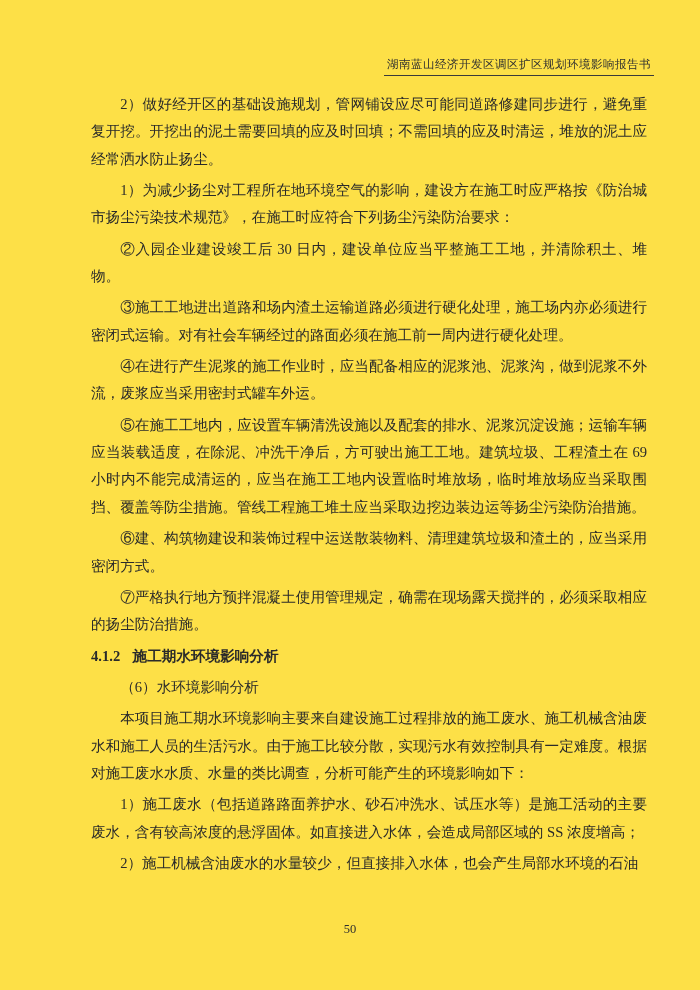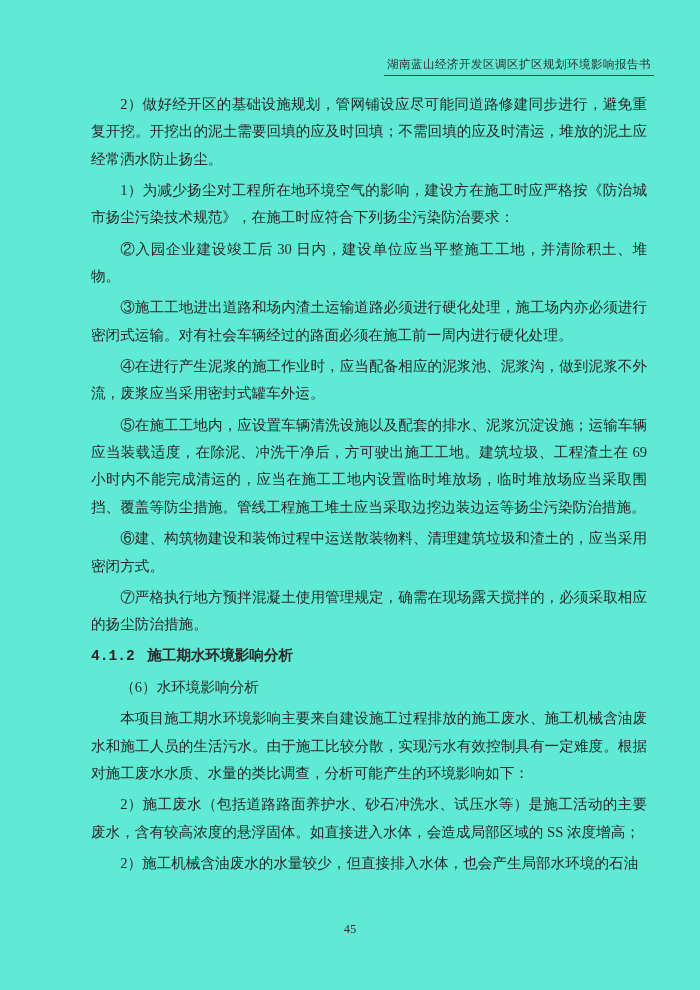--- a/index.html
+++ b/index.html
@@ -4,21 +4,21 @@
 <style>
   html, body {
     margin: 0;
     padding: 0;
     background: #ffffff;
   }
   .page {
     position: relative;
     width: 700px;
     height: 990px;
-    background: #5eead4;
+    background: #fde047;
     font-family: "Liberation Serif", "DejaVu Serif", serif;
     color: #2a2a2a;
     overflow: hidden;
   }
   .page-header {
     position: absolute;
     top: 57px;
     right: 46px;
     font-size: 11.5px;
     letter-spacing: 0.5px;
@@ -39,21 +39,20 @@
     line-height: 27.35px;
     text-align: justify;
     text-justify: inter-ideograph;
     text-indent: 2em;
     word-break: break-all;
   }
   .content p.section-heading {
     font-weight: bold;
     text-indent: 0;
     text-align: left;
-    font-family: Liberation Mono, monospace;
   }
   .section-heading .section-number {
     margin-right: 0.85em;
   }
   .page-footer {
     position: absolute;
     top: 922px;
     left: 0;
     width: 100%;
     text-align: center;
@@ -79,21 +78,21 @@
     <p>⑤在施工工地内，应设置车辆清洗设施以及配套的排水、泥浆沉淀设施；运输车辆应当装载适度，在除泥、冲洗干净后，方可驶出施工工地。建筑垃圾、工程渣土在 69 小时内不能完成清运的，应当在施工工地内设置临时堆放场，临时堆放场应当采取围挡、覆盖等防尘措施。管线工程施工堆土应当采取边挖边装边运等扬尘污染防治措施。</p>
     <p>⑥建、构筑物建设和装饰过程中运送散装物料、清理建筑垃圾和渣土的，应当采用密闭方式。</p>
     <p>⑦严格执行地方预拌混凝土使用管理规定，确需在现场露天搅拌的，必须采取相应的扬尘防治措施。</p>
 
     <p class="section-heading">
       <span class="section-number">4.1.2</span><span>施工期水环境影响分析</span>
     </p>
 
     <p>（6）水环境影响分析</p>
     <p>本项目施工期水环境影响主要来自建设施工过程排放的施工废水、施工机械含油废水和施工人员的生活污水。由于施工比较分散，实现污水有效控制具有一定难度。根据对施工废水水质、水量的类比调查，分析可能产生的环境影响如下：</p>
-    <p>2）施工废水（包括道路路面养护水、砂石冲洗水、试压水等）是施工活动的主要废水，含有较高浓度的悬浮固体。如直接进入水体，会造成局部区域的 SS 浓度增高；</p>
+    <p>1）施工废水（包括道路路面养护水、砂石冲洗水、试压水等）是施工活动的主要废水，含有较高浓度的悬浮固体。如直接进入水体，会造成局部区域的 SS 浓度增高；</p>
     <p>2）施工机械含油废水的水量较少，但直接排入水体，也会产生局部水环境的石油</p>
   </div>
 
   <div class="page-footer">
-    <span>45</span>
+    <span>50</span>
   </div>
 
 </div>
 
 </body></html>

